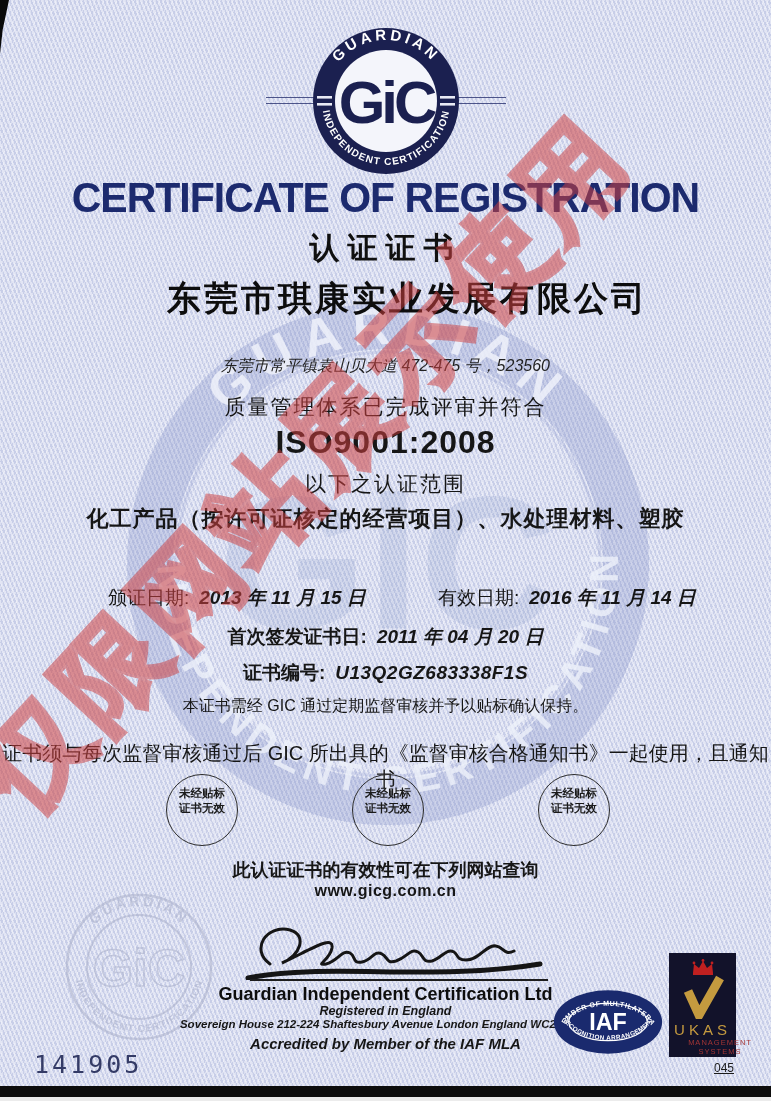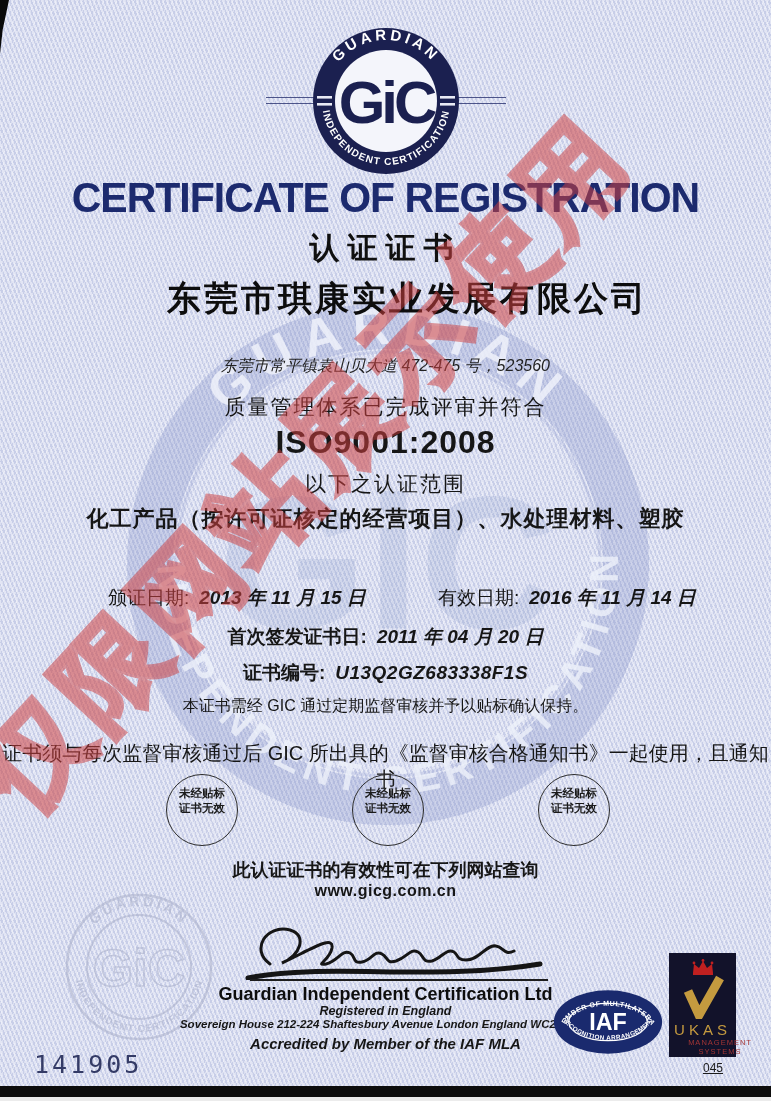--- a/index.html
+++ b/index.html
@@ -51,21 +51,21 @@
   .issuer-name{top:984px;font-size:18px;font-weight:bold;color:#0d0d0d;z-index:3;}
   .issuer-reg{top:1004px;font-size:12.5px;font-style:italic;font-weight:bold;z-index:3;}
   .issuer-addr{top:1018px;font-size:11.5px;font-style:italic;font-weight:bold;z-index:3;}
   .issuer-acc{top:1035px;font-size:15px;font-style:italic;font-weight:bold;z-index:3;}
   
   .iaf{left:552px;top:988px;width:112px;height:68px;z-index:4;}
   .ukas{left:669px;top:953px;width:67px;height:104px;background:#12122a;z-index:4;
         display:flex;flex-direction:column;align-items:center;padding-top:6px;box-sizing:border-box;}
   .ukas-name{color:#c49a3f;font-size:15px;letter-spacing:4px;margin-top:2px;}
   .ukas-sub{color:#a23535;font-size:7.5px;letter-spacing:1px;line-height:9px;padding-left:35px;}
-  .ukas-no{left:669px;top:1061px;width:88px;text-align:center;font-size:12px;color:#1c1c1c;z-index:4;text-decoration:underline;}
+  .ukas-no{left:646px;top:1061px;width:88px;text-align:right;font-size:12px;color:#1c1c1c;z-index:4;text-decoration:underline;}
   .serial{left:34px;top:1050px;font-family:"DejaVu Sans Mono",monospace;font-size:25px;letter-spacing:3px;color:#343b66;z-index:4;}
   
   .wm-center{left:122px;top:298px;width:532px;height:532px;z-index:1;}
   .emboss{left:58px;top:886px;width:162px;height:162px;z-index:1;opacity:.55;}
   .stamp{left:52px;top:700px;transform:rotate(-47deg);transform-origin:0 100%;
     font-size:104px;font-weight:bold;letter-spacing:8px;white-space:nowrap;
     color:rgba(216,90,90,0.10);-webkit-text-stroke:5px rgba(206,62,62,0.50);z-index:6;}
   
   .wedge{left:0;top:0;width:9px;height:54px;background:#0a0a0a;clip-path:polygon(0 0,100% 0,30% 55%,0 100%);z-index:8;}
   .bstrip{left:0;top:1086px;width:771px;height:11px;background:#0d0d0d;z-index:8;}

